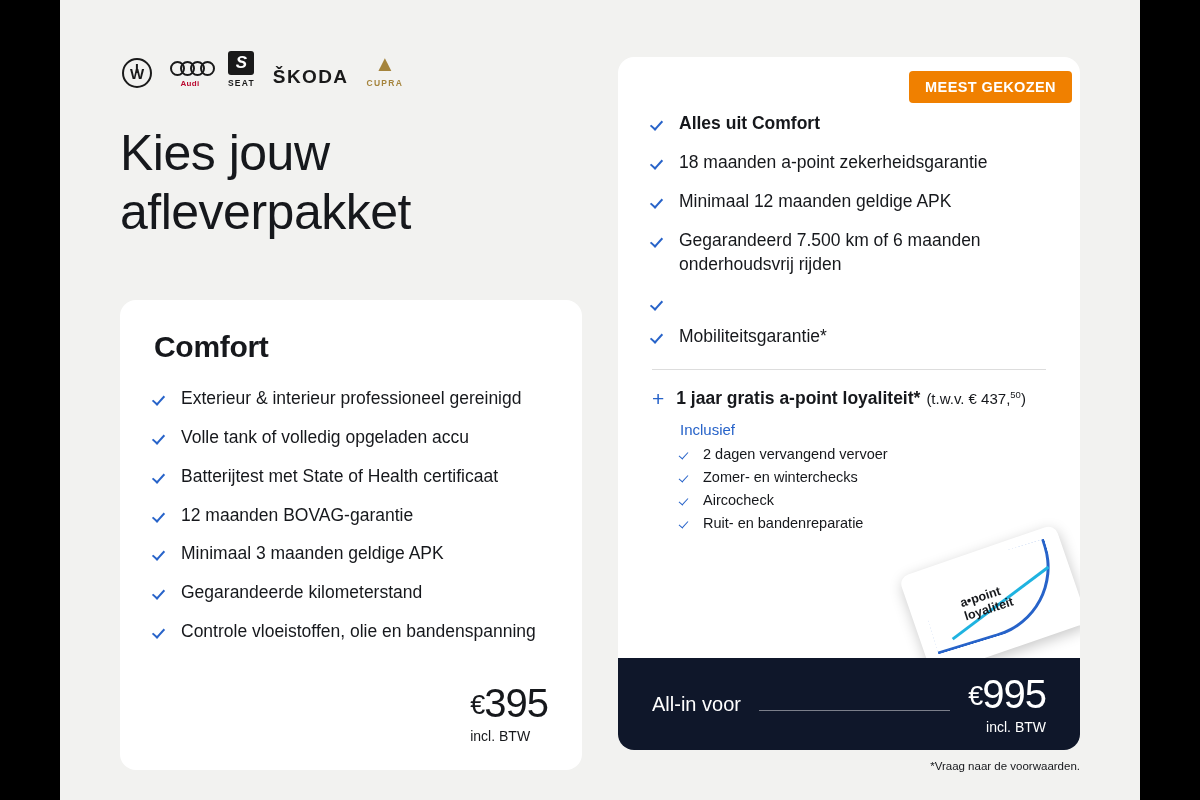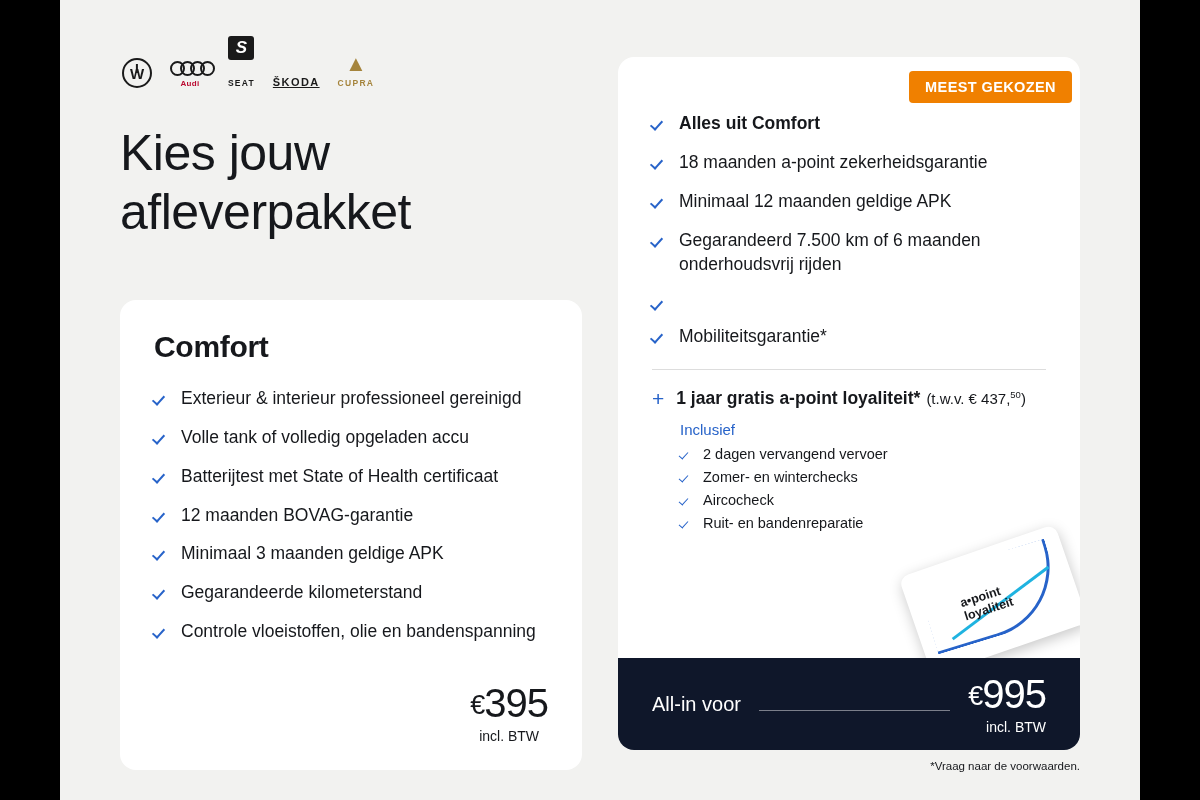--- a/index.html
+++ b/index.html
@@ -63,26 +63,25 @@
     width: 26px; height: 24px;
     background: #1a1a1a;
     color: #fff;
     font-size: 17px; font-weight: bold;
     display: flex; align-items: center; justify-content: center;
     border-radius: 3px;
     font-style: italic;
   }
   .seat-word {
     font-size: 8.5px; font-weight: bold; color: #1a1a1a;
-    letter-spacing: 1.2px; margin-top: 18px;
+    letter-spacing: 1.2px; margin-top: 3px;
   }
   .skoda-word {
-    font-size: 11px; font-weight: bold; color: #1a1a1a;
+    font-size: 19px; font-weight: bold; color: #1a1a1a;
     letter-spacing: 1.4px;
-    text-decoration: underline;
   }
   .cupra-mark {
     width: 26px; height: 24px;
     color: #a5843c; font-size: 22px; line-height: 22px;
     text-align: center; font-weight: bold;
   }
   .cupra-word {
     font-size: 8.5px; font-weight: bold; color: #a5843c;
     letter-spacing: 1.3px; margin-top: 1px;
   }
@@ -135,21 +134,21 @@
     transform: rotate(42deg);
   }
   .feature-text {
     font-size: 17.5px;
     line-height: 1.42;
     color: #16181c;
   }
   .price-block {
     position: absolute;
     right: 34px; bottom: 26px;
-    text-align: center;
+    text-align: left;
   }
   .price {
     font-size: 40px; font-weight: 400; color: #16181c;
     letter-spacing: -1px;
     line-height: 1;
   }
   .price .eur { font-size: 27px; vertical-align: 3px; }
   .price-note {
     font-size: 14px; color: #16181c; margin-top: 5px;
   }

